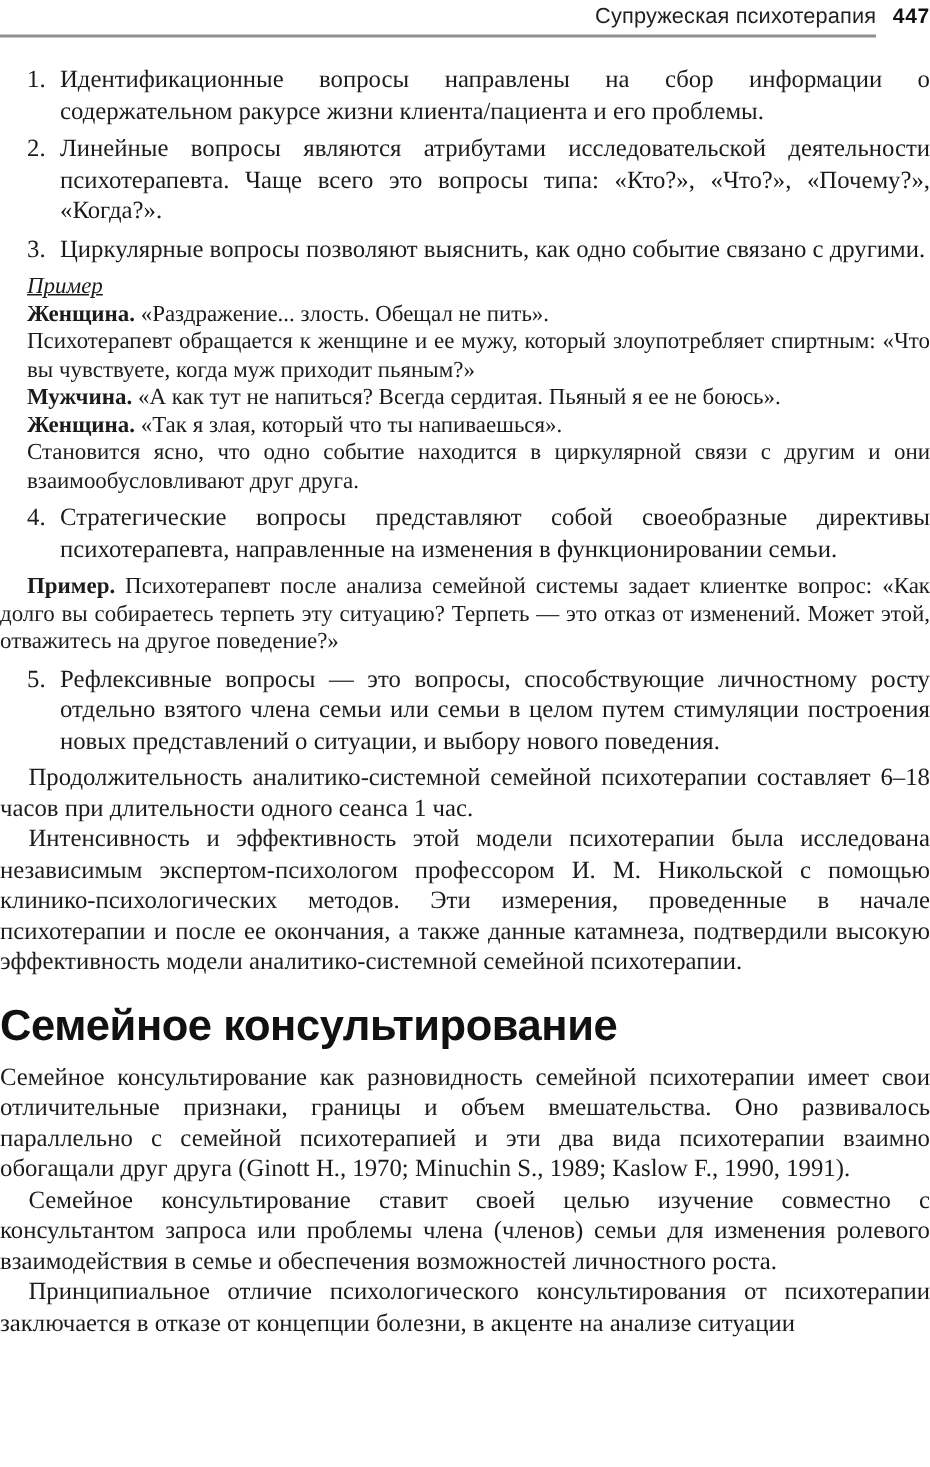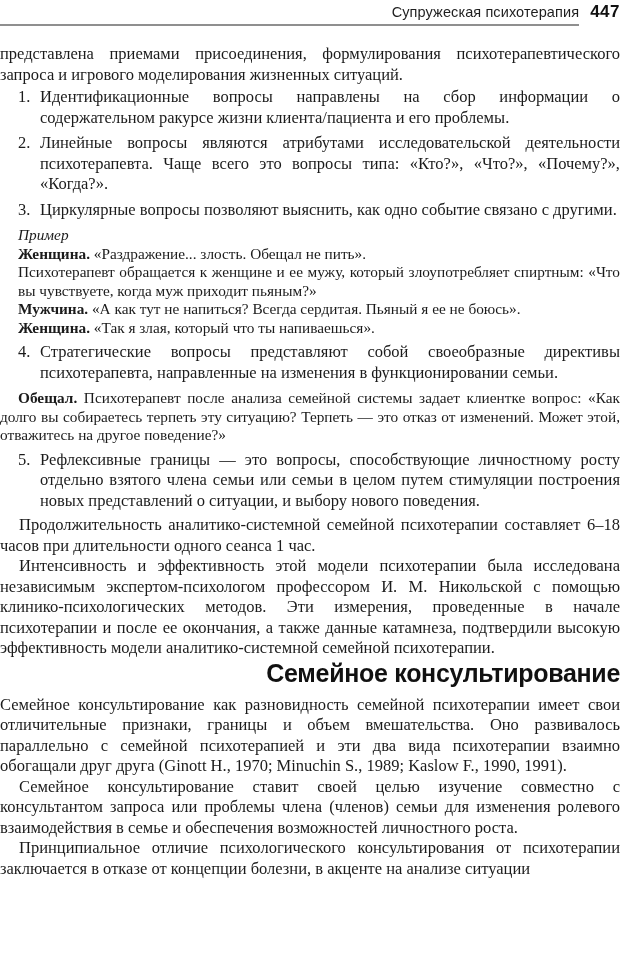--- a/index.html
+++ b/index.html
@@ -28,21 +28,21 @@
   }
   .running-title {
     font-family: "Liberation Sans", "DejaVu Sans", sans-serif;
     font-size: 14.5px;
     letter-spacing: 0.1px;
     color: #1e1e1e;
   }
   .page-number {
     font-family: "Liberation Sans", "DejaVu Sans", sans-serif;
     font-weight: bold;
-    font-size: 17px;
+    font-size: 14px;
     letter-spacing: 0.5px;
     margin-left: 11px;
     color: #111;
   }
   
   .content { margin-top: 18px; }
   .body-para {
     font-size: 16.5px;
     line-height: 20.5px;
     text-align: justify;
@@ -65,59 +65,59 @@
     top: 0;
   }
   .qlist-term { font-weight: normal; }
   
   .example-block {
     margin: 6px 0 0 18px;
     font-size: 15.3px;
     line-height: 18.5px;
   }
   .example-block .ex-line { text-align: justify; }
-  .example-label-italic { font-style: italic; }
+  .example-label-italic { font-style: italic; text-decoration: underline; }
   .speaker { font-weight: bold; }
   
   .example-para {
     margin-top: 6px;
     font-size: 15.3px;
     line-height: 18.5px;
     text-align: justify;
     text-indent: 18px;
   }
   .example-label-bold { font-weight: bold; }
   
   .section-heading {
     font-family: "Liberation Sans", "DejaVu Sans", sans-serif;
     font-weight: bold;
-    font-size: 25px;
+    font-size: 29px;
     letter-spacing: -0.3px;
-    text-align: right;
+    text-align: left;
+    margin-top: 16px;
     margin-bottom: 7px;
     color: #111;
   }
   .mt4 { margin-top: 4px; }
   .mt5 { margin-top: 5px; }
 </style>
 </head>
 <body>
 
 <div class="page">
 
   <div class="page-header">
     <div class="header-left">
       <span class="running-title">Супружеская психотерапия</span>
     </div>
     <span class="page-number">447</span>
   </div>
 
   <div class="content">
 
-    <p class="body-para">представлена приемами присоединения, формулирования психотерапевтического запроса и игрового моделирования жизненных ситуаций.</p>
 
     <div class="qlist">
       <div class="qlist-item">
         <span class="qlist-num">1.</span><span class="qlist-term">Идентификационные вопросы</span> <span>направлены на сбор информации о содержательном ракурсе жизни клиента/пациента и его проблемы.</span>
       </div>
       <div class="qlist-item spaced">
         <span class="qlist-num">2.</span><span class="qlist-term">Линейные вопросы</span> <span>являются атрибутами исследовательской деятельности психотерапевта. Чаще всего это вопросы типа: «Кто?», «Что?», «Почему?», «Когда?».</span>
       </div>
       <div class="qlist-item spaced">
         <span class="qlist-num">3.</span><span class="qlist-term">Циркулярные вопросы</span> <span>позволяют выяснить, как одно событие связано с другими.</span>
@@ -129,32 +129,33 @@
       <div class="ex-line">
         <span class="speaker">Женщина.</span> <span>«Раздражение... злость. Обещал не пить».</span>
       </div>
       <div class="ex-line">Психотерапевт обращается к женщине и ее мужу, который злоупотребляет спиртным: «Что вы чувствуете, когда муж приходит пьяным?»</div>
       <div class="ex-line">
         <span class="speaker">Мужчина.</span> <span>«А как тут не напиться? Всегда сердитая. Пьяный я ее не боюсь».</span>
       </div>
       <div class="ex-line">
         <span class="speaker">Женщина.</span> <span>«Так я злая, который что ты напиваешься».</span>
       </div>
+      <div class="ex-line">Становится ясно, что одно событие находится в циркулярной связи с другим и они взаимообусловливают друг друга.</div>
     </div>
 
     <div class="qlist-item mt5">
       <span class="qlist-num">4.</span><span class="qlist-term">Стратегические вопросы</span> <span>представляют собой своеобразные директивы психотерапевта, направленные на изменения в функционировании семьи.</span>
     </div>
 
     <p class="example-para">
-      <span class="example-label-bold">Обещал.</span> <span>Психотерапевт после анализа семейной системы задает клиентке вопрос: «Как долго вы собираетесь терпеть эту ситуацию? Терпеть — это отказ от изменений. Может этой, отважитесь на другое поведение?»</span>
+      <span class="example-label-bold">Пример.</span> <span>Психотерапевт после анализа семейной системы задает клиентке вопрос: «Как долго вы собираетесь терпеть эту ситуацию? Терпеть — это отказ от изменений. Может этой, отважитесь на другое поведение?»</span>
     </p>
 
     <div class="qlist-item mt5">
-      <span class="qlist-num">5.</span><span class="qlist-term">Рефлексивные границы</span> <span>— это вопросы, способствующие личностному росту отдельно взятого члена семьи или семьи в целом путем стимуляции построения новых представлений о ситуации, и выбору нового поведения.</span>
+      <span class="qlist-num">5.</span><span class="qlist-term">Рефлексивные вопросы</span> <span>— это вопросы, способствующие личностному росту отдельно взятого члена семьи или семьи в целом путем стимуляции построения новых представлений о ситуации, и выбору нового поведения.</span>
     </div>
 
     <p class="body-para indent mt4">Продолжительность аналитико-системной семейной психотерапии составляет 6–18 часов при длительности одного сеанса 1 час.</p>
     <p class="body-para indent">Интенсивность и эффективность этой модели психотерапии была исследована независимым экспертом-психологом профессором И. М. Никольской с помощью клинико-психологических методов. Эти измерения, проведенные в начале психотерапии и после ее окончания, а также данные катамнеза, подтвердили высокую эффективность модели аналитико-системной семейной психотерапии.</p>
 
     <h1 class="section-heading">Семейное консультирование</h1>
 
     <p class="body-para">Семейное консультирование как разновидность семейной психотерапии имеет свои отличительные признаки, границы и объем вмешательства. Оно развивалось параллельно с семейной психотерапией и эти два вида психотерапии взаимно обогащали друг друга (Ginott H., 1970; Minuchin S., 1989; Kaslow F., 1990, 1991).</p>
     <p class="body-para indent">Семейное консультирование ставит своей целью изучение совместно с консультантом запроса или проблемы члена (членов) семьи для изменения ролевого взаимодействия в семье и обеспечения возможностей личностного роста.</p>
     <p class="body-para indent">Принципиальное отличие психологического консультирования от психотерапии заключается в отказе от концепции болезни, в акценте на анализе ситуации</p>

